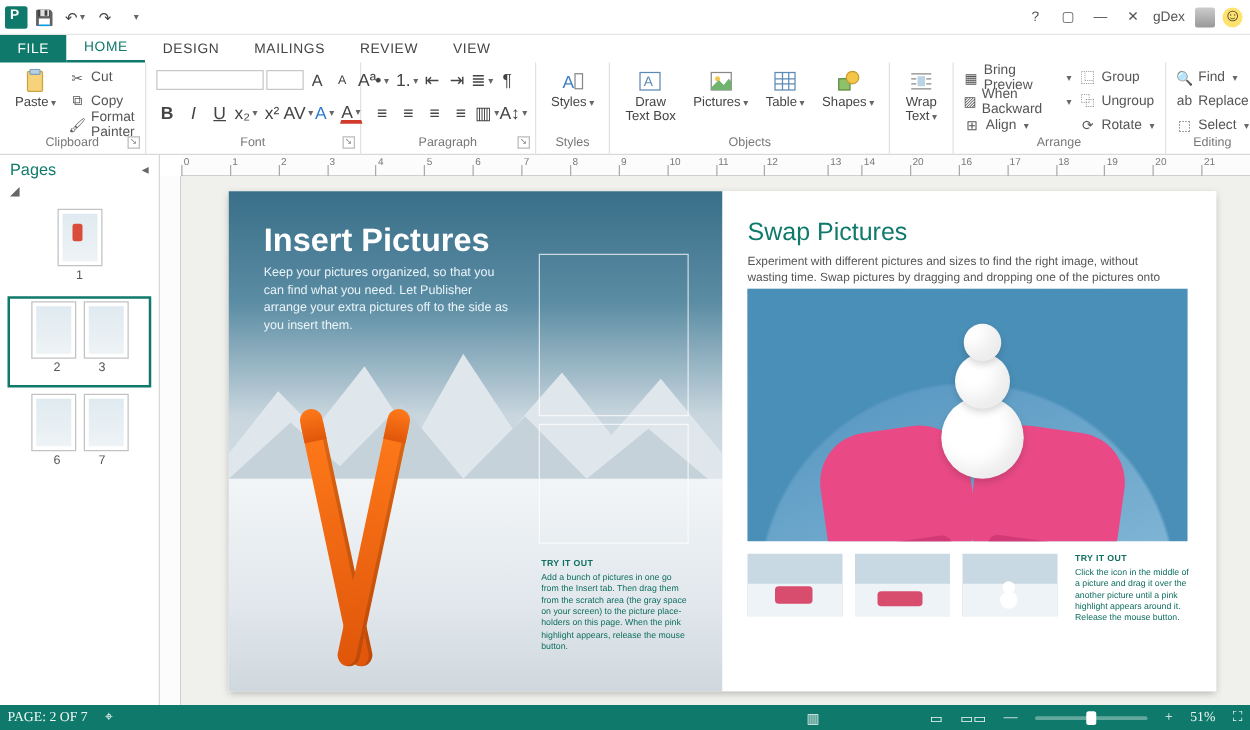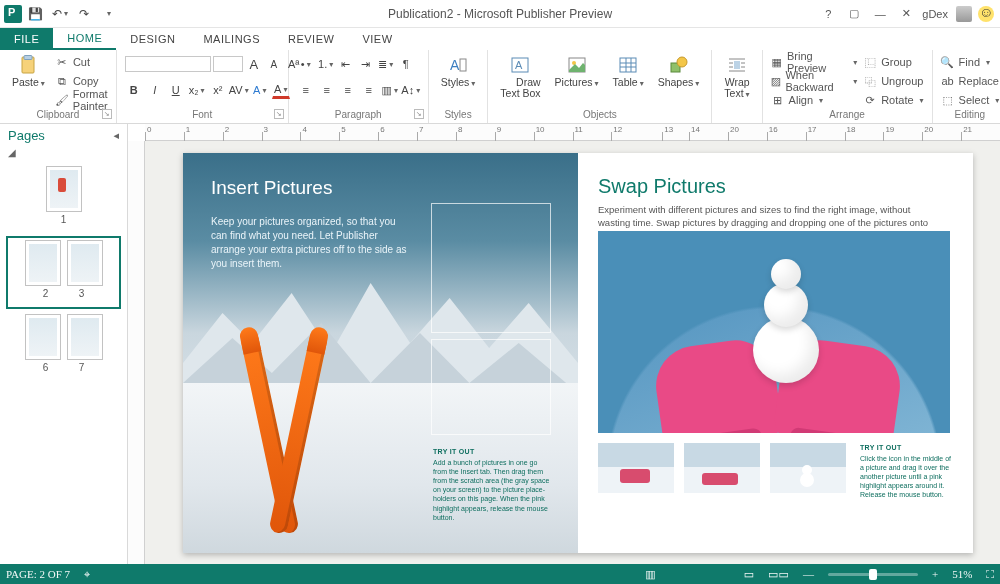--- a/index.html
+++ b/index.html
@@ -20,28 +20,28 @@
 .tab.file { background: #0f7a6b; color: #fff; font-weight: 500; }
 .tab.active { color: #0f7a6b; border-bottom: 2px solid #0f7a6b; }
 
 .ribbon { height: 74px; background: #fff; border-bottom: 1px solid #d9d9d9; display: flex; font-size: 11px; color: #444; }
 .group { border-right: 1px solid #e2e2e2; padding: 3px 8px 1px 8px; display: flex; flex-direction: column; }
 .group .body { flex: 1; display: flex; align-items: flex-start; gap: 6px; }
 .group .label { text-align: center; font-size: 10px; color: #777; position:relative; height:13px;}
 .group .label .launcher { position: absolute; right: -4px; top: 0; width: 10px; height: 10px; border:1px solid #bbb; font-size:7px; line-height:8px; text-align:center; color:#888; cursor:pointer;}
 .vbtn { display:flex; flex-direction:column; align-items:center; gap:2px; padding:2px 4px; cursor:pointer; }
 .vbtn .ic { width:20px; height:20px; display:flex; align-items:center; justify-content:center; }
-.vbtn .lbl { font-size: 10.5px; line-height: 1.05; text-align: right; }
+.vbtn .lbl { font-size: 10.5px; line-height: 1.05; text-align: center; }
 .small-row { display:flex; align-items:center; gap:4px; height: 18px; color:#555; cursor:pointer; }
 .small-row .ic { width:14px; height:14px; display:flex; align-items:center; justify-content:center;}
 .col { display:flex; flex-direction:column; gap:1px;}
 .font-row1 { display:flex; gap:2px; align-items:center; height: 22px;}
 .font-row1 input { font-size: 11px; border: 1px solid #c8c8c8; padding: 1px 3px; }
 .font-row2 { display:flex; gap:3px; align-items:center; height: 22px; }
-.mini-btn { width:18px; height:18px; display:flex; align-items:center; justify-content:center; border:1px solid transparent; cursor:pointer; font-size:11px; color:#444;}
+.mini-btn { width:18px; height:18px; display:flex; align-items:center; justify-content:center; border:1px solid transparent; cursor:pointer; font-size:14px; color:#444;}
 .drop::after{content:"▾"; font-size:8px; margin-left:2px; color:#666;}
 
 .workspace { display:flex; height: calc(584px - 28px - 22px - 74px - 20px); }
 .pages-panel { width: 128px; border-right:1px solid #d9d9d9; background:#fff; display:flex; flex-direction:column;}
 .pages-panel .hdr { display:flex; align-items:center; justify-content:space-between; padding:4px 8px; color:#0f7a6b; font-size:13px;}
 .pages-panel .collapse-tri { font-size:10px; color:#666; padding-left:8px;}
 .thumbs { padding: 4px 6px; }
 .thumb-row { display:flex; gap:6px; justify-content:center; margin-bottom:2px;}
 .thumb { width:36px; height:46px; border:1px solid #c2c2c2; background:#fff; position:relative;}
 .thumb .mini { position:absolute; inset:3px; background:linear-gradient(#dfeaf0,#eef3f6);}
@@ -64,21 +64,21 @@
 .page.left { background: linear-gradient(180deg,#3a6f89 0%, #5a8ca3 22%, #c9d6de 45%, #e8eef2 80%);}
 .mountains { position:absolute; left:0; right:0; top:90px; height:200px;}
 .mountains svg { width:100%; height:100%;}
 .snowfield { position:absolute; left:0; right:0; bottom:0; height:170px; background:linear-gradient(180deg,#f2f5f7 0%, #e1e7ec 60%, #cfd8de 100%);}
 .skis { position:absolute; left:48px; bottom:18px; width:110px; height:220px;}
 .skis .ski { position:absolute; bottom:0; width:18px; height:200px; background:linear-gradient(180deg,#ff7a1a,#e0560a); border-radius:9px 9px 30px 30px; box-shadow: inset -3px 0 0 rgba(0,0,0,.15);}
 .skis .ski.a { left:30px; transform:rotate(-12deg);}
 .skis .ski.b { left:58px; transform:rotate(12deg);}
 .skis .ski::before { content:""; position:absolute; top:-10px; left:0; width:18px; height:26px; background:inherit; border-radius:10px 10px 0 0; transform-origin:bottom center;}
 .left-title { position:absolute; left:28px; top:24px; color:#fff;}
-.left-title h2 { font-size:19px; font-weight:400; margin-bottom:16px;}
+.left-title h2 { font-size:26px; font-weight:700; margin-bottom:4px;}
 .left-title p { font-size:10px; line-height:1.4; max-width:200px; color:#eaf4f9;}
 .pic-frame { position:absolute; border:1px solid rgba(255,255,255,.7);}
 .try-box { position:absolute; font-size:7px; color:#0e6e5f; line-height:1.3;}
 .try-box .tt { font-weight:600; letter-spacing:.3px; font-size:7px; margin-bottom:2px; text-transform:uppercase;}
 
 .page.right { background:#fff;}
 .right-title { position:absolute; left:20px; top:22px;}
 .right-title h2 { color:#0f7a6b; font-size:20px; font-weight:400;}
 .right-title p { font-size:9.5px; color:#555; margin-top:6px; max-width:340px; line-height:1.35;}
 .hero { position:absolute; left:20px; top:78px; width:352px; height:202px; background:linear-gradient(160deg,#3a7aa8 0%, #5d9bc4 40%, #7fb4d4 100%); overflow:hidden;}
@@ -113,21 +113,20 @@
 <body>
 
 <div class="titlebar">
   <div class="qat">
     <div class="app-icon"></div>
     <div class="qat-btn">💾</div>
     <div class="qat-btn drop">↶</div>
     <div class="qat-btn">↷</div>
     <div class="qat-btn drop"></div>
   </div>
-  <div class="title-text">Publication2 - Microsoft Publisher Preview</div>
   <div class="title-right">
     <div class="sys-btn">?</div>
     <div class="sys-btn">▢</div>
     <div class="sys-btn">—</div>
     <div class="sys-btn">✕</div>
     <span class="username">gDex</span>
     <div class="avatar"></div>
     <div class="smiley"></div>
   </div>
 </div>

